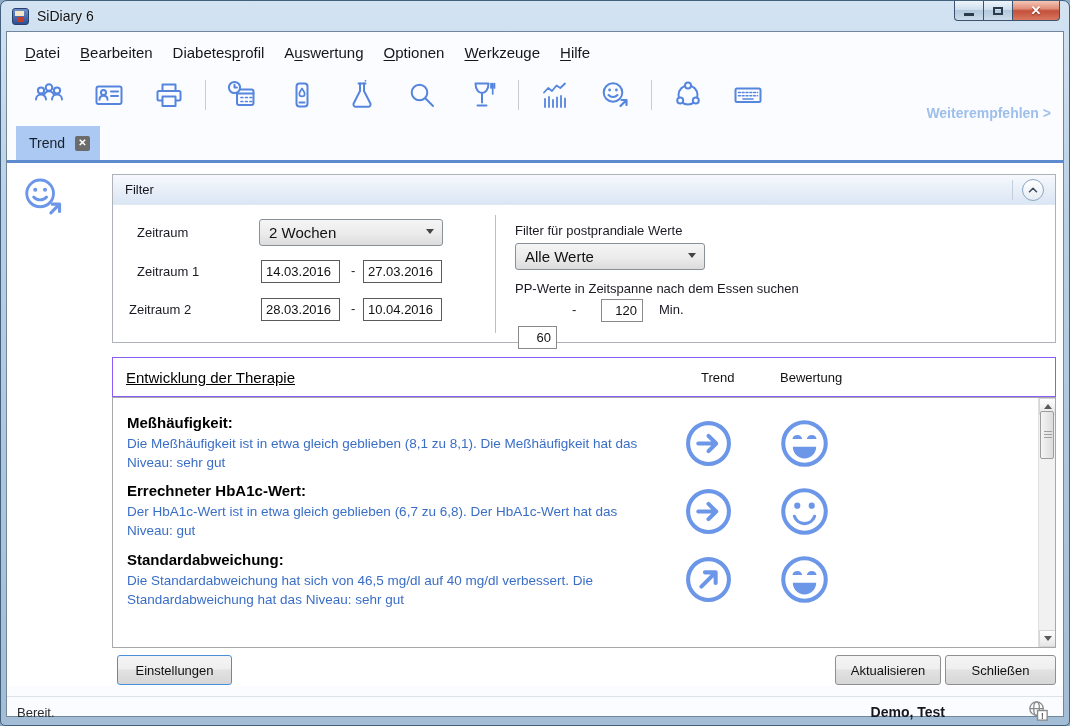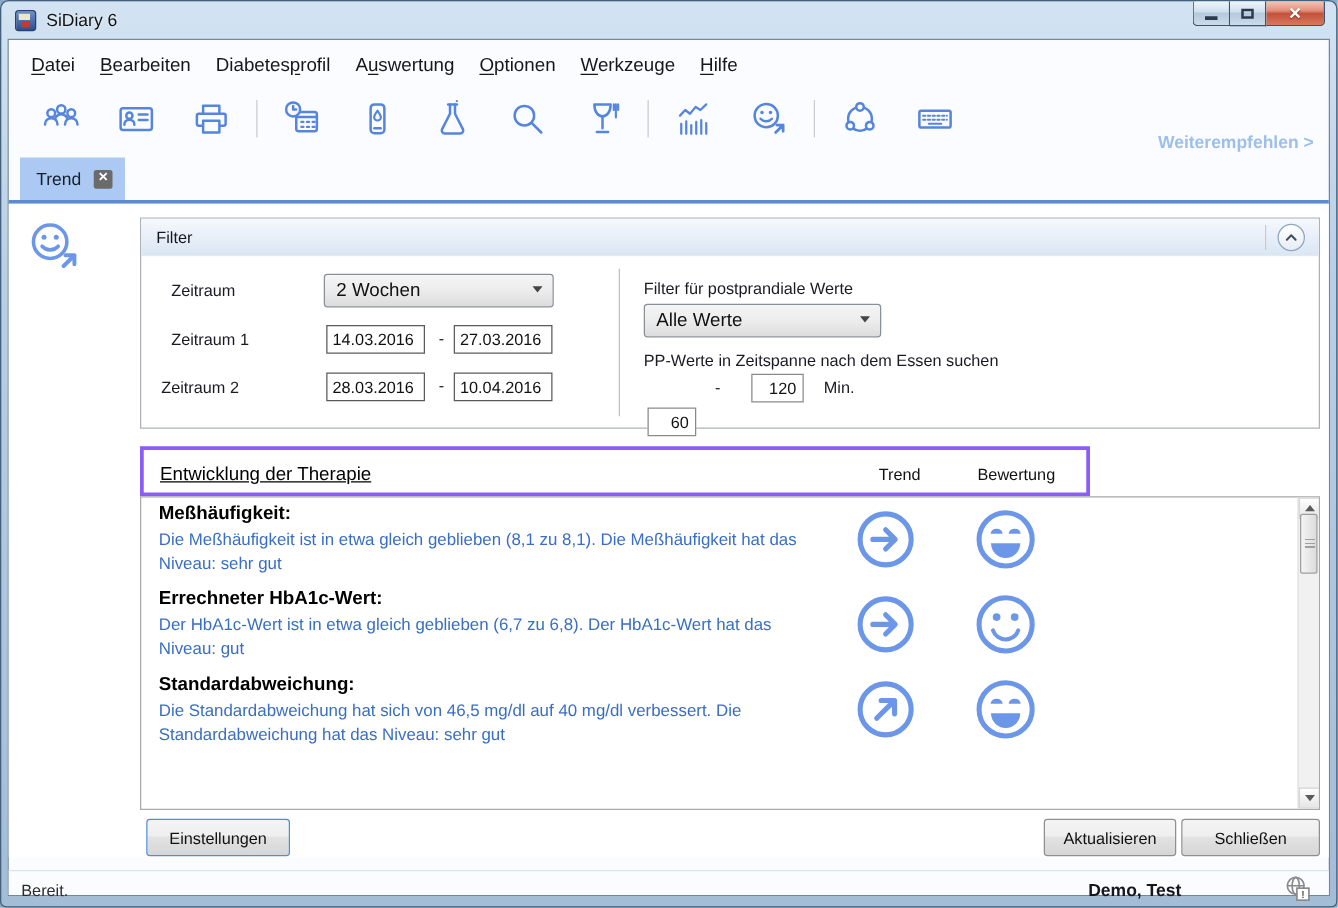--- a/index.html
+++ b/index.html
@@ -75,28 +75,28 @@
   .combo .arr { position:absolute; right:8px; top:9px; width:0; height:0;
     border-left:4px solid transparent; border-right:4px solid transparent; border-top:5px solid #444; }
   .tinput { position:absolute; height:23px; border:1px solid #5a5a5a; background:#fff;
     font-family:"Liberation Sans",sans-serif; font-size:13px; color:#111; padding:0 4px; }
   .ninput { position:absolute; height:23px; border:1px solid #8a8a8a; background:#fff;
     font-family:"Liberation Sans",sans-serif; font-size:13px; color:#111; padding:0 5px; text-align:right; }
   .dash { position:absolute; font-size:13px; color:#222; }
   .vdiv { position:absolute; left:382px; top:40px; height:118px; width:1px; background:#b9bfc6; }
 
   
-  .rhead { position:absolute; left:105px; top:194px; width:760px; height:40px;
-    border:3px solid #8b5cf6; background:#fff; }
+  .rhead { position:absolute; left:105px; top:194px; width:944px; height:40px;
+    border:1px solid #8b5cf6; background:#fff; }
   .rheading { position:absolute; left:13px; top:11px; font-size:15px; color:#000; text-decoration:underline; }
   .rcol-trend { position:absolute; left:588px; top:12px; font-size:13px; color:#111; }
   .rcol-rating { position:absolute; left:667px; top:12px; font-size:13px; color:#111; }
   .rbody { position:absolute; left:105px; top:234px; width:944px; height:251px;
     border:1px solid #a6a8ab; background:#fff; overflow:hidden; }
-  .tlist { position:absolute; left:0; top:0; right:17px; padding-top:4px; }
+  .tlist { position:absolute; left:0; top:0; right:17px; padding-top:16px; }
   .trow { display:flex; align-items:center; margin-bottom:10px; }
   .ttext { width:545px; padding-left:14px; }
   .ttitle { font-size:15px; font-weight:bold; color:#000; margin-bottom:3px; }
   .tdesc { font-size:13.5px; color:#3a6ec5; line-height:1.42; }
   .cell-trend { width:100px; display:flex; justify-content:center; }
   .cell-rating { width:92px; display:flex; justify-content:center; }
 
   
   .sbar { position:absolute; right:0; top:0; bottom:0; width:17px; background:#f1f1f1; border-left:1px solid #e0e0e0; }
   .sbtn { position:absolute; left:0; width:17px; height:17px; display:flex; align-items:center; justify-content:center;

